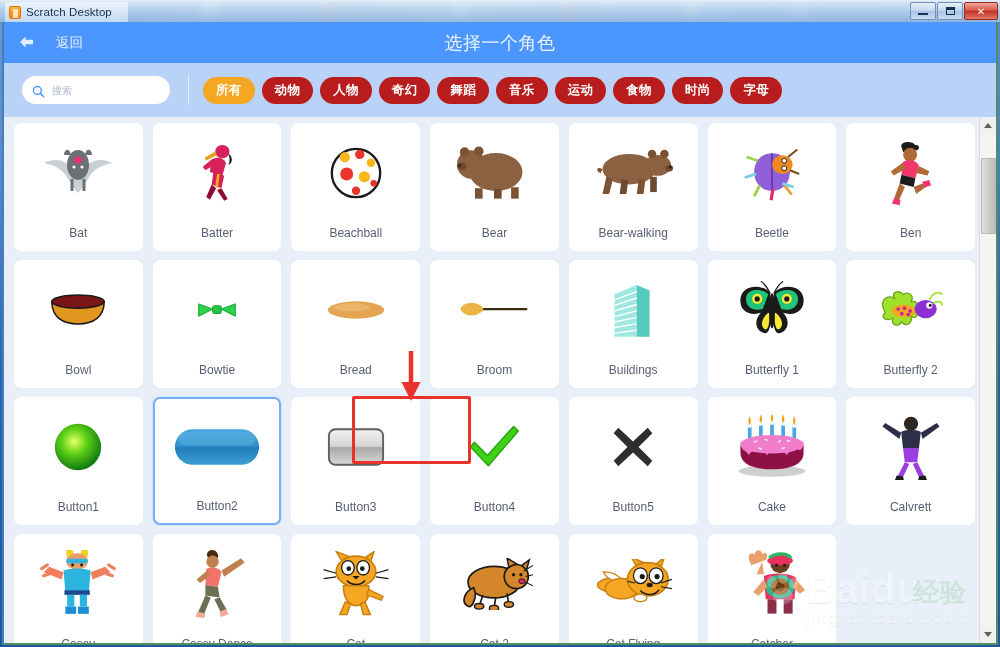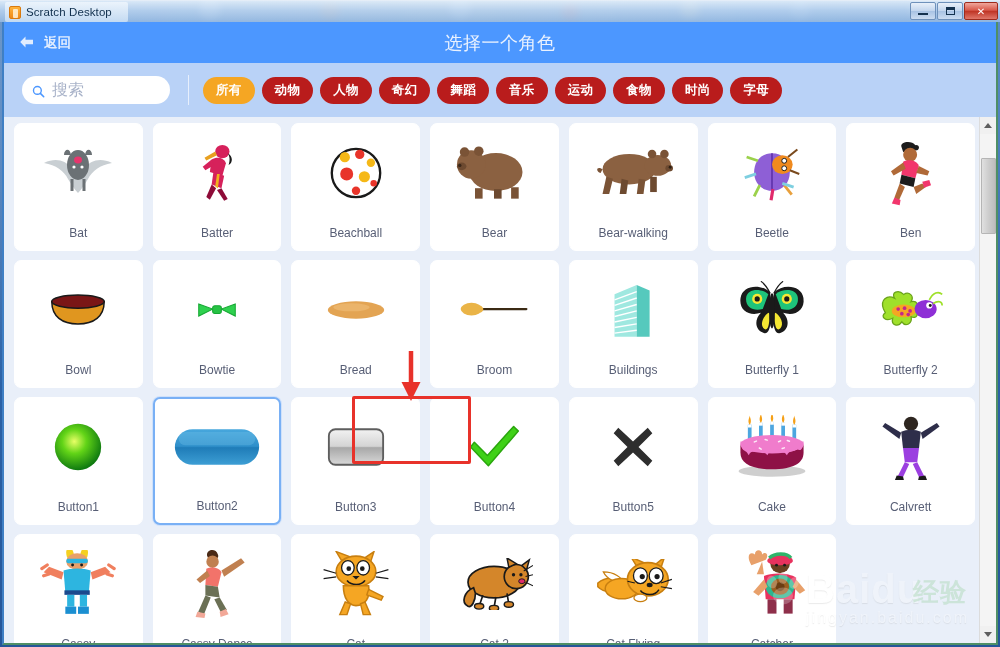--- a/index.html
+++ b/index.html
@@ -79,44 +79,43 @@
     border-left:2px solid #3f7fc4; border-right:2px solid #4f8f66;
     border-bottom:2px solid #4f8f66;
     background:#e9eff9;
     overflow:hidden;
   }
   .sel-header{
     height:41px; background:#4c97ff; display:flex; align-items:center;
     position:relative; color:#fff;
   }
   .back-btn{
-    display:flex; align-items:flex-start; gap:9px; margin-left:14px; cursor:pointer;
+    display:flex; align-items:flex-start; gap:21px; margin-left:14px; cursor:pointer;
     opacity:.95;
-    font-weight:bold;
   }
   .back-arrow{ width:17px; height:16px; position:relative; display:block; }
   .sel-title{
     position:absolute; left:0; right:0; text-align:center;
     font-size:18px; color:#eaf2ff; letter-spacing:.5px;
   }
   .back-label{ font-size:13.5px; color:#eaf2ff; }
 
   
   .filterbar{
     height:54px; background:#b9d2f7;
     display:flex; align-items:center; padding:0 10px; gap:0;
   }
   .search-wrap{
     width:148px; height:28px; background:#fff; border-radius:14px;
     display:flex; align-items:center; padding:0 10px; gap:7px; flex:0 0 auto;
     margin-left:8px;
   }
   .search-icon{ width:13px; height:13px; flex:0 0 auto; }
   .search-input{
-    border:0; outline:0; font-size:16px; color:#575e75; width:100%;
+    border:0; outline:0; font-size:10px; color:#575e75; width:100%;
     font-family:"Liberation Sans","DejaVu Sans",sans-serif; background:transparent;
   }
   .search-input::placeholder{ color:#a9b3c9; }
   .divider{
     width:1px; height:30px; background:rgba(255,255,255,.65);
     margin:0 14px 0 18px; flex:0 0 auto;
   }
   .tags{ display:flex; align-items:center; gap:7px;justify-content:flex-end; }
   .tag{
     height:27px; padding:0 13px; border-radius:14px;

